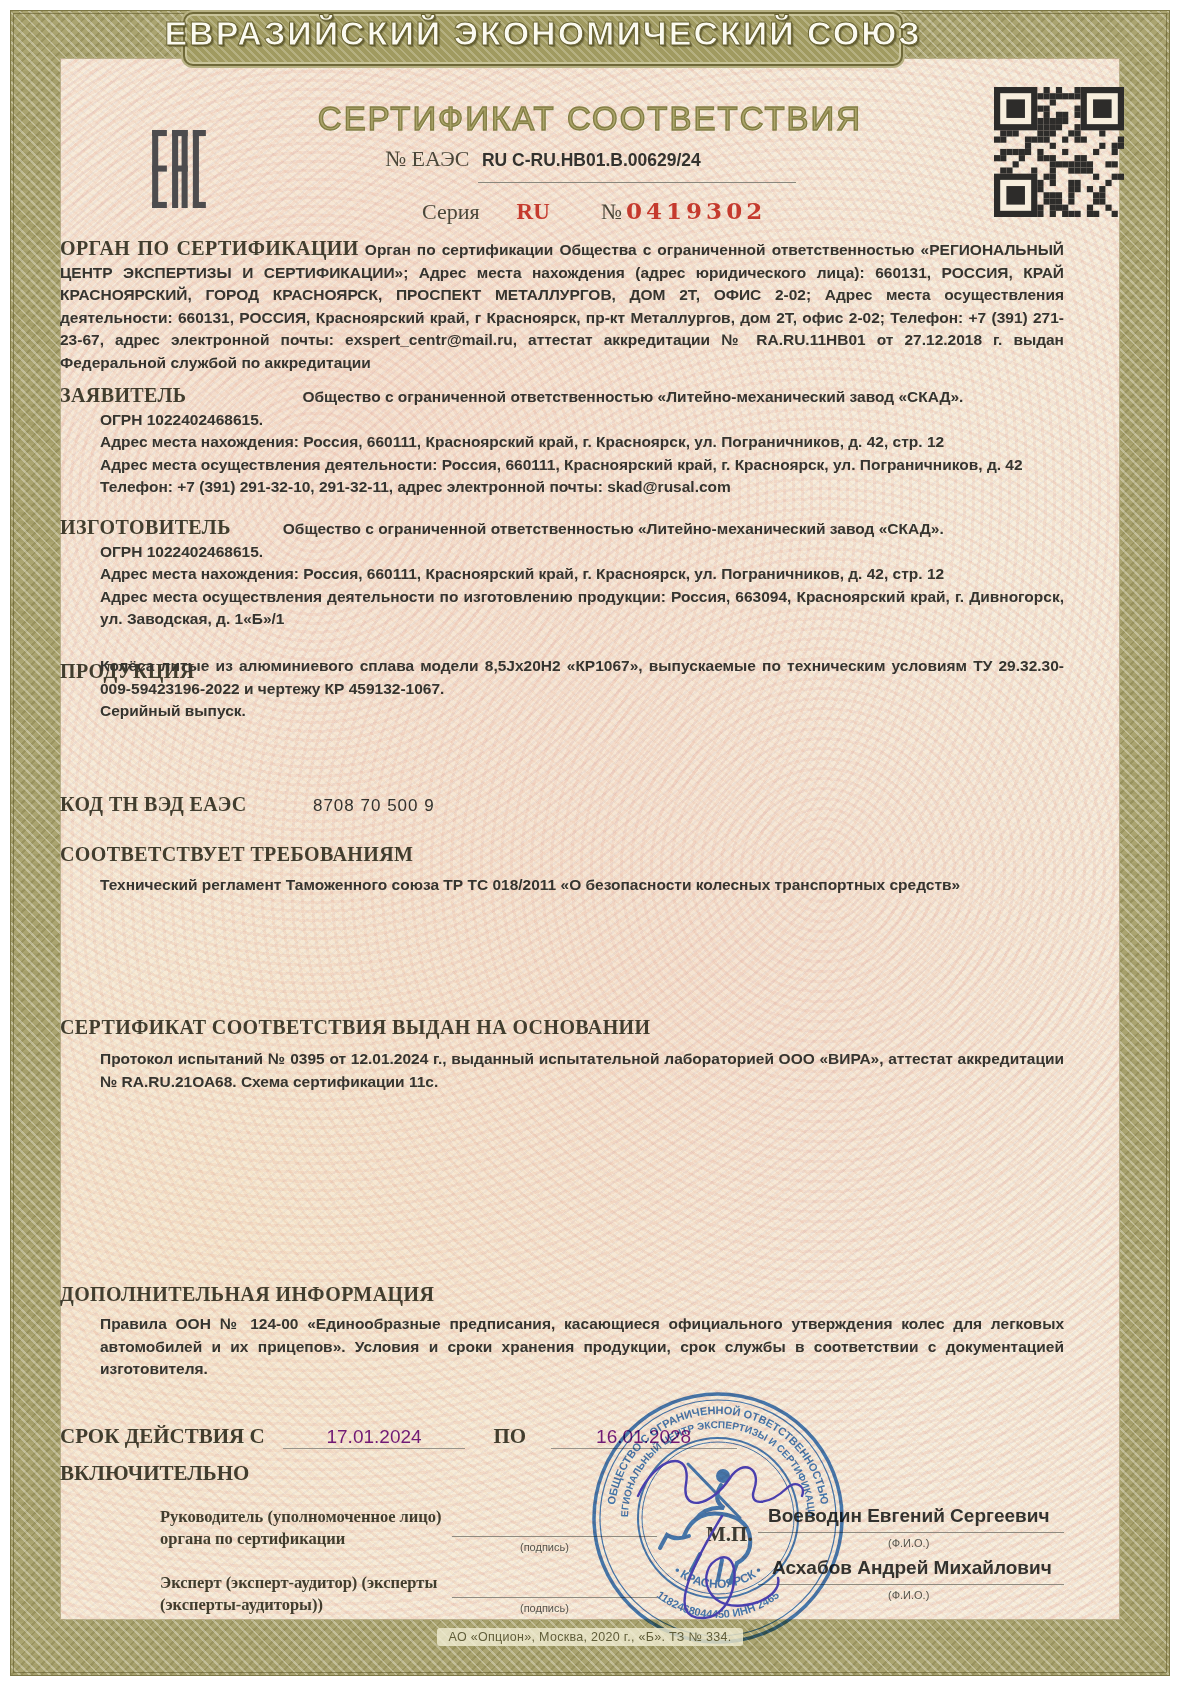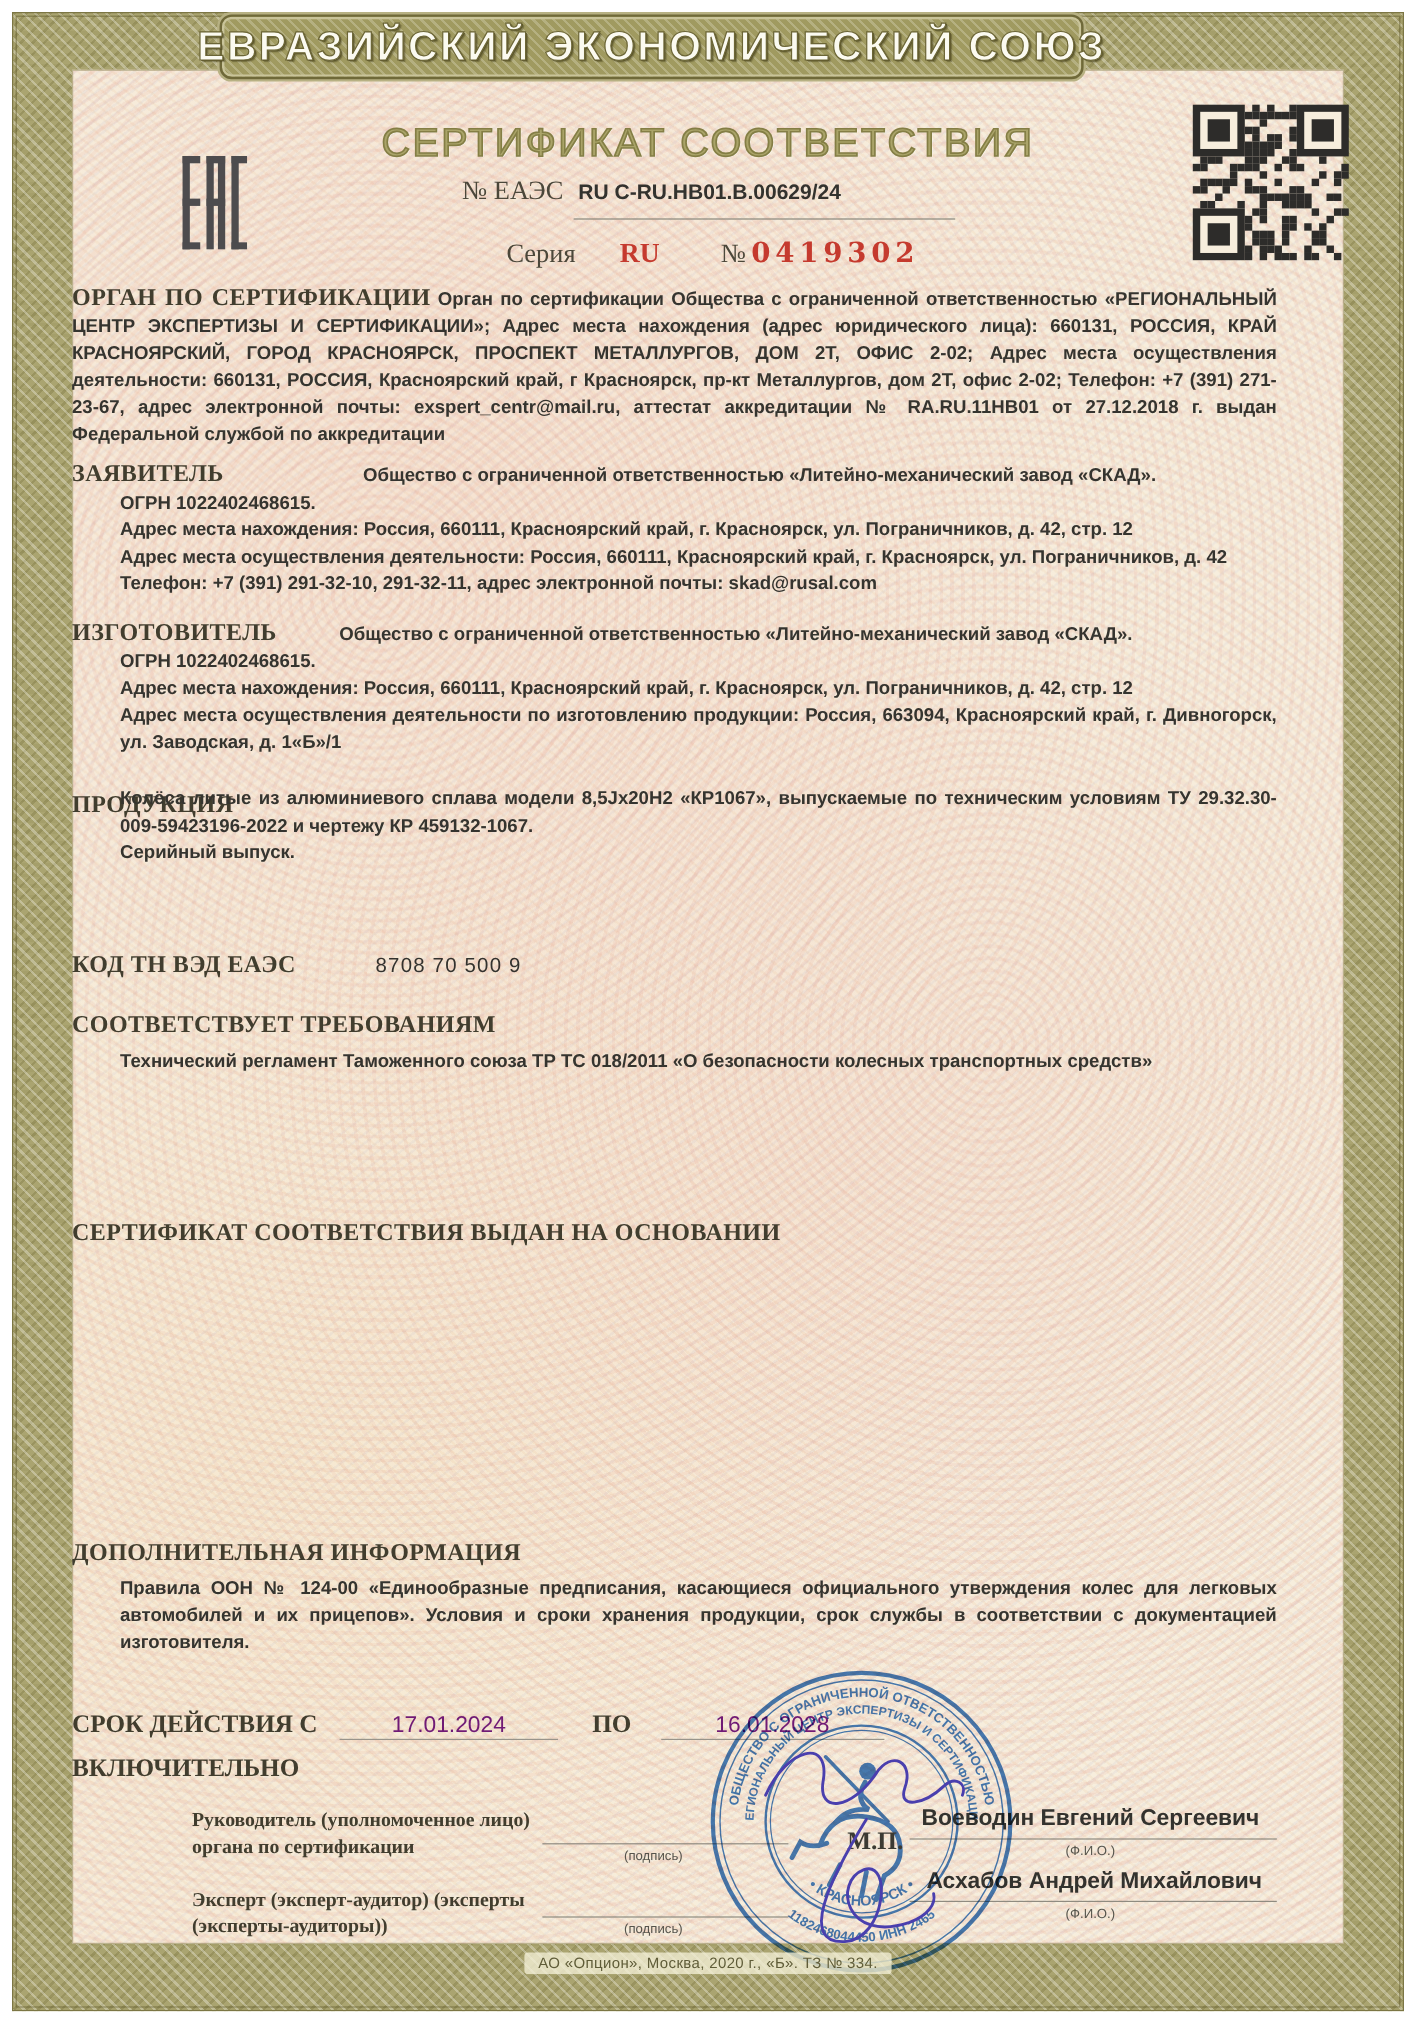--- a/index.html
+++ b/index.html
@@ -27,21 +27,21 @@
     background:
       radial-gradient(circle at 30% 22%, rgba(235,130,110,.10), rgba(235,130,110,0) 40%),
       radial-gradient(circle at 60% 58%, rgba(230,140,120,.10), rgba(230,140,120,0) 45%),
       radial-gradient(circle at 15% 75%, rgba(240,190,120,.12), rgba(240,190,120,0) 40%);}
   
   .banner{position:absolute;left:183px;top:12px;width:716px;height:50px;
     background:
       repeating-linear-gradient(45deg, rgba(255,255,245,.22) 0 2px, transparent 2px 6px),
       #a09a60;
     border:2px solid #6f6939;border-radius:10px;box-shadow:inset 0 0 0 2px #c9c49a, 0 0 0 2px #b7b183;
-    display:flex;align-items:center;justify-content:center;}
+    display:flex;justify-content:center;}
   .banner span{font-weight:bold;font-size:34px;letter-spacing:2px;color:#fbfaf0;
     text-shadow:1px 1px 0 #5c562c, 2px 2px 1px rgba(60,55,20,.45);
     -webkit-text-stroke:1px #6b6535;white-space:nowrap;}
   
   .eac{position:absolute;left:142px;top:130px;}
   
   .title{position:absolute;left:0;top:100px;width:1180px;text-align:center;
     font-weight:normal;font-size:33px;letter-spacing:2px;color:#aaa469;
     -webkit-text-stroke:1.4px #847e45;text-shadow:1px 1px 0 rgba(255,255,250,.7);white-space:nowrap;}
   
@@ -303,20 +303,23 @@
     <span class="sh">КОД ТН ВЭД ЕАЭС</span>
     <span class="kod-val">8708 70 500 9</span>
   </div>
 
   <div class="hrow sh" style="top:843px">СООТВЕТСТВУЕТ ТРЕБОВАНИЯМ</div>
   <div class="sec" style="top:874px">
     <div class="ind just">Технический регламент Таможенного союза ТР ТС 018/2011 «О безопасности колесных транспортных средств»</div>
   </div>
 
   <div class="hrow sh" style="top:1016px">СЕРТИФИКАТ СООТВЕТСТВИЯ  ВЫДАН НА ОСНОВАНИИ</div>
+  <div class="sec" style="top:1048px">
+    <div class="ind just">Протокол испытаний № 0395 от 12.01.2024 г., выданный испытательной лабораторией ООО «ВИРА», аттестат аккредитации № RA.RU.21ОА68. Схема сертификации 11с.</div>
+  </div>
 
   <div class="hrow sh" style="top:1283px">ДОПОЛНИТЕЛЬНАЯ ИНФОРМАЦИЯ</div>
   <div class="sec" style="top:1313px">
     <div class="ind just">Правила ООН № 124-00 «Единообразные предписания, касающиеся официального утверждения колес для легковых автомобилей и их прицепов». Условия и сроки хранения продукции, срок службы в соответствии с документацией изготовителя.</div>
   </div>
 
   <div class="hrow" style="top:1424px">
     <span class="vlabel">СРОК ДЕЙСТВИЯ С</span>
     <span class="dline d1">17.01.2024</span>
     <span class="po">ПО</span>

